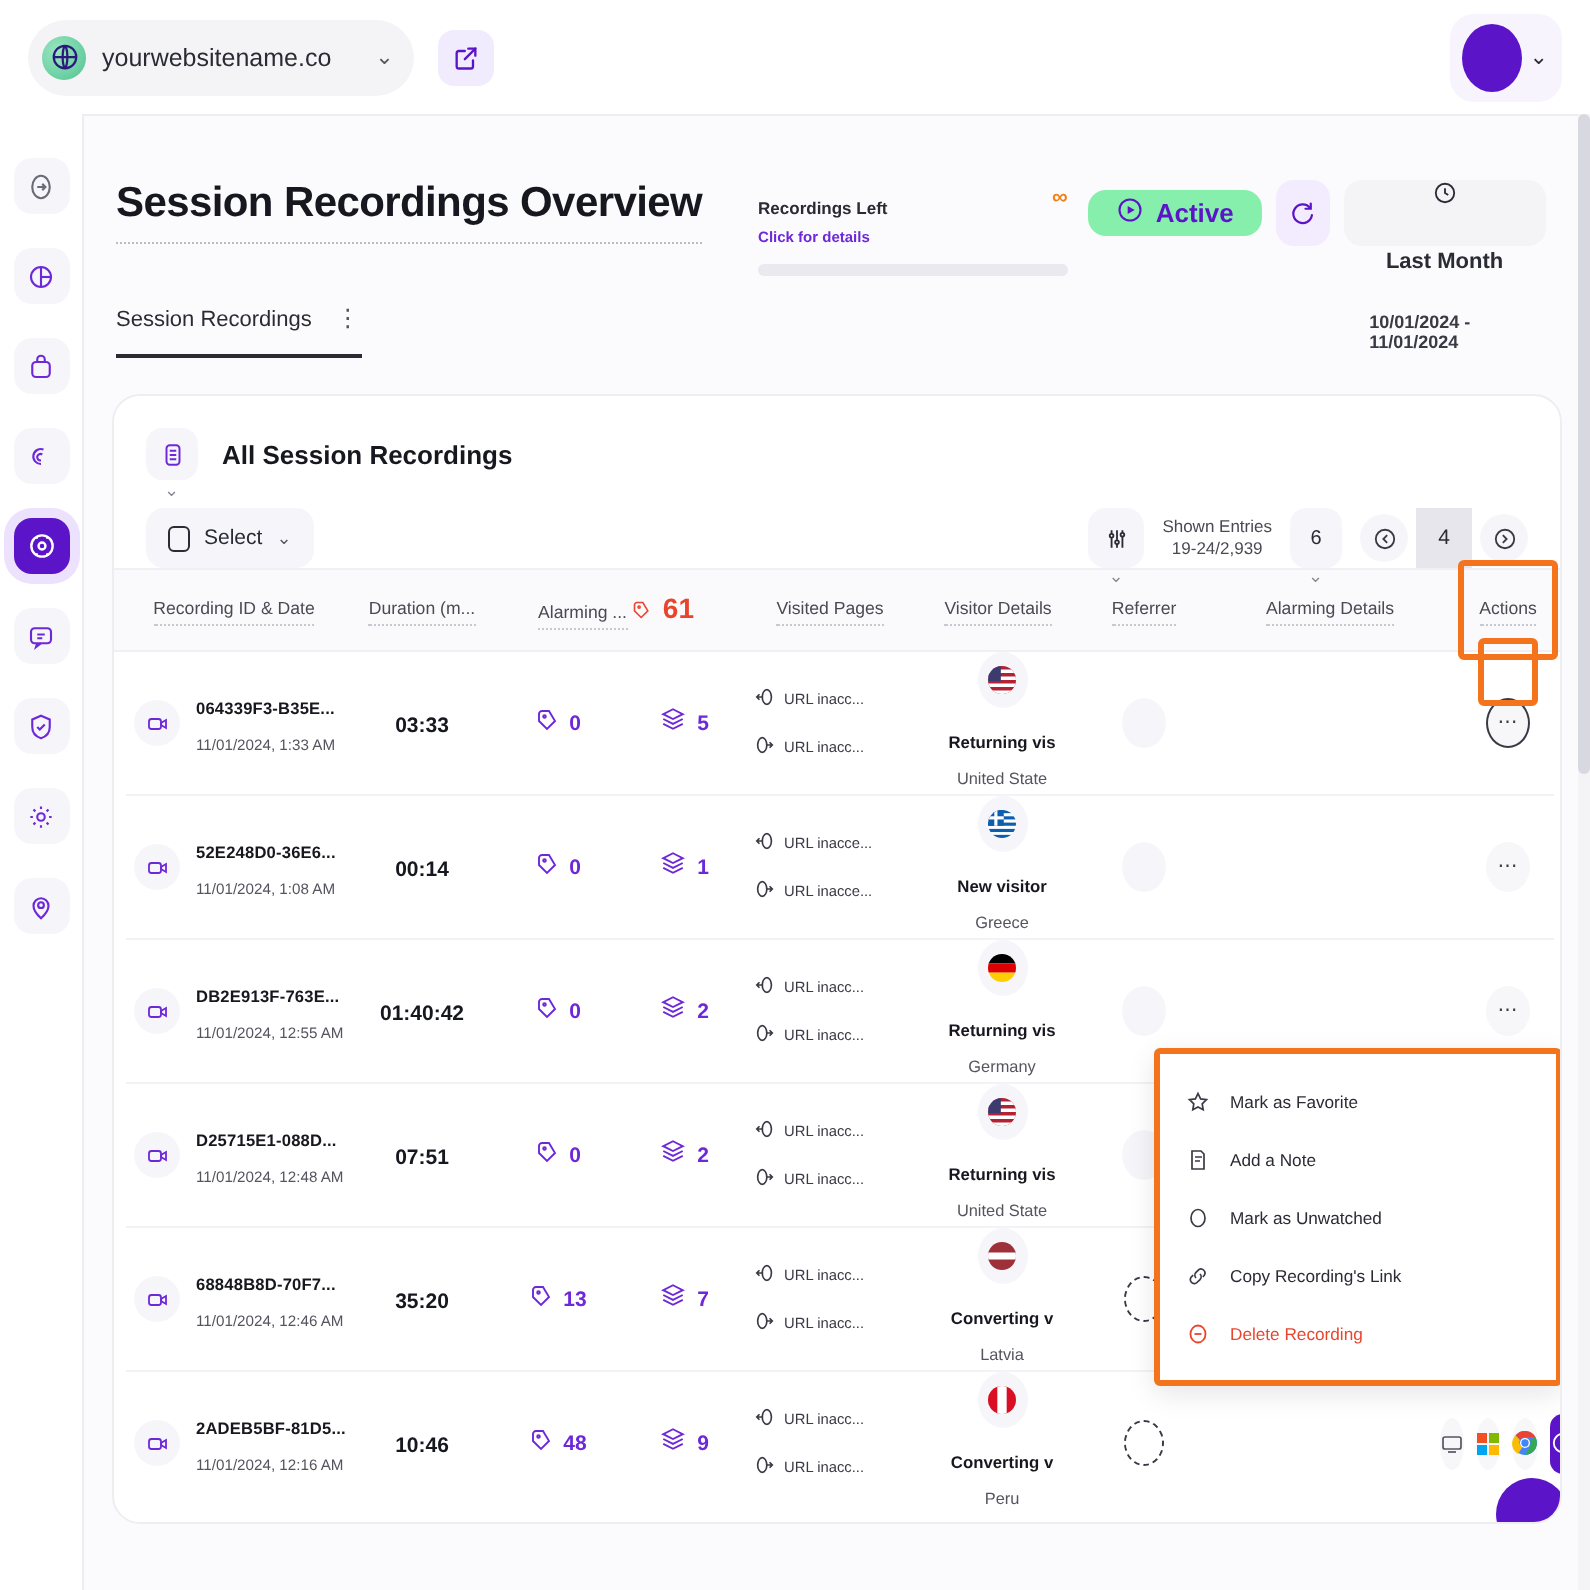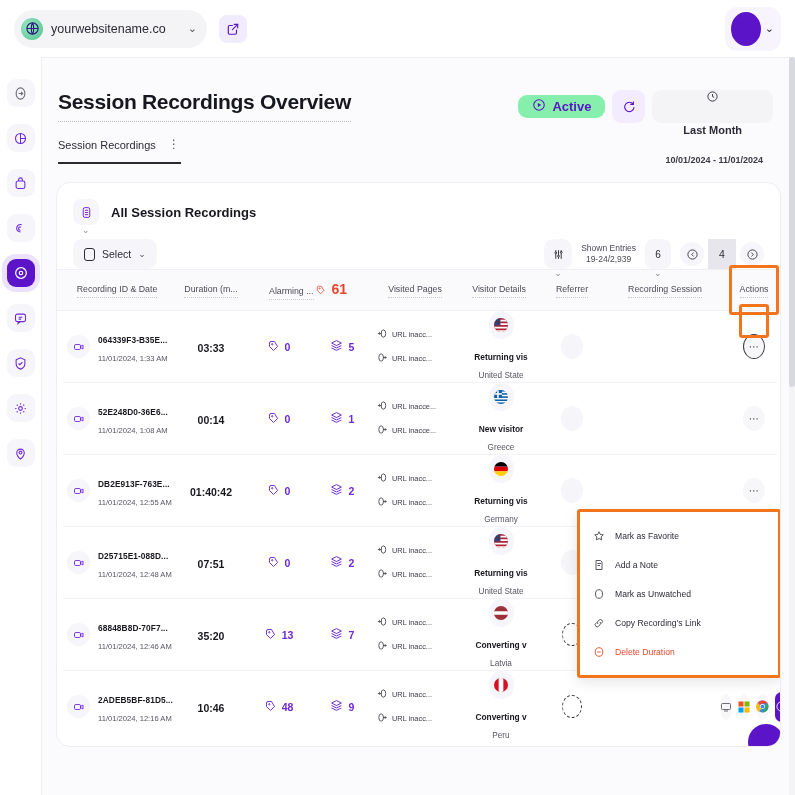--- a/index.html
+++ b/index.html
@@ -316,20 +316,30 @@
           <circle cx="12" cy="10.5" r="2.3"></circle>
       </svg>
     </div>
   </div>
 
   <div class="content">
 
     <div class="page-head">
       <div class="page-title">Session Recordings Overview</div>
 
+      <div class="rec-left">
+        <div class="rec-left-row">
+          <div>
+            <span class="rec-left-title">Recordings Left</span>
+            <a class="rec-left-link">Click for details</a>
+          </div>
+          <span class="infinity">∞</span>
+        </div>
+        <div class="progress"></div>
+      </div>
 
       <div class="head-ctrls">
         <div class="pill-active">
           <span>
             <svg width="14" height="14" viewBox="0 0 24 24" fill="none" stroke="#5b14c8" stroke-width="1.8">
               <circle cx="12" cy="12" r="9"></circle>
                 <path d="M10 8.5l6 3.5-6 3.5z" fill="#5b14c8" stroke="none"></path>
             </svg>
           </span>
           <span>Active</span>
@@ -439,21 +449,21 @@
                 <svg width="10" height="10" viewBox="0 0 24 24" fill="none" stroke="#e8452c" stroke-width="1.9" style="vertical-align:-1px">
                   <path d="M13 3H6a3 3 0 0 0-3 3v7l8 8 8-8z"></path>
                     <circle cx="8.5" cy="8.5" r="1.3"></circle>
                 </svg>
               </span>
               <span class="alarm-badge">61</span>
             </th>
             <th><span class="lbl">Visited Pages</span></th>
             <th><span class="lbl">Visitor Details</span></th>
             <th><span class="lbl">Referrer</span></th>
-            <th><span class="lbl">Recording Session</span></th>
+            <th><span class="lbl">Alarming Details</span></th>
             <th class="actions-th">
               <span class="lbl">Actions</span>
               <span class="hl-actions"></span>
             </th>
           </tr>
         </thead>
         <tbody>
 
           <tr>
             <td>
@@ -1024,21 +1034,21 @@
           </span>
           <span>Copy Recording's Link</span>
         </div>
         <div class="menu-item danger">
           <span class="menu-ico">
             <svg width="12" height="12" viewBox="0 0 24 24" fill="none" stroke="#e8452c" stroke-width="1.8">
                 <ellipse cx="12" cy="12" rx="7.5" ry="8.5"></ellipse>
                 <path d="M8.5 12h7"></path>
               </svg>
           </span>
-          <span>Delete Duration</span>
+          <span>Delete Recording</span>
         </div>
       </div>
 
       <div class="fab"></div>
     </div>
   </div>
 
   <div class="scrollbar">
       <i></i>
     </div>

